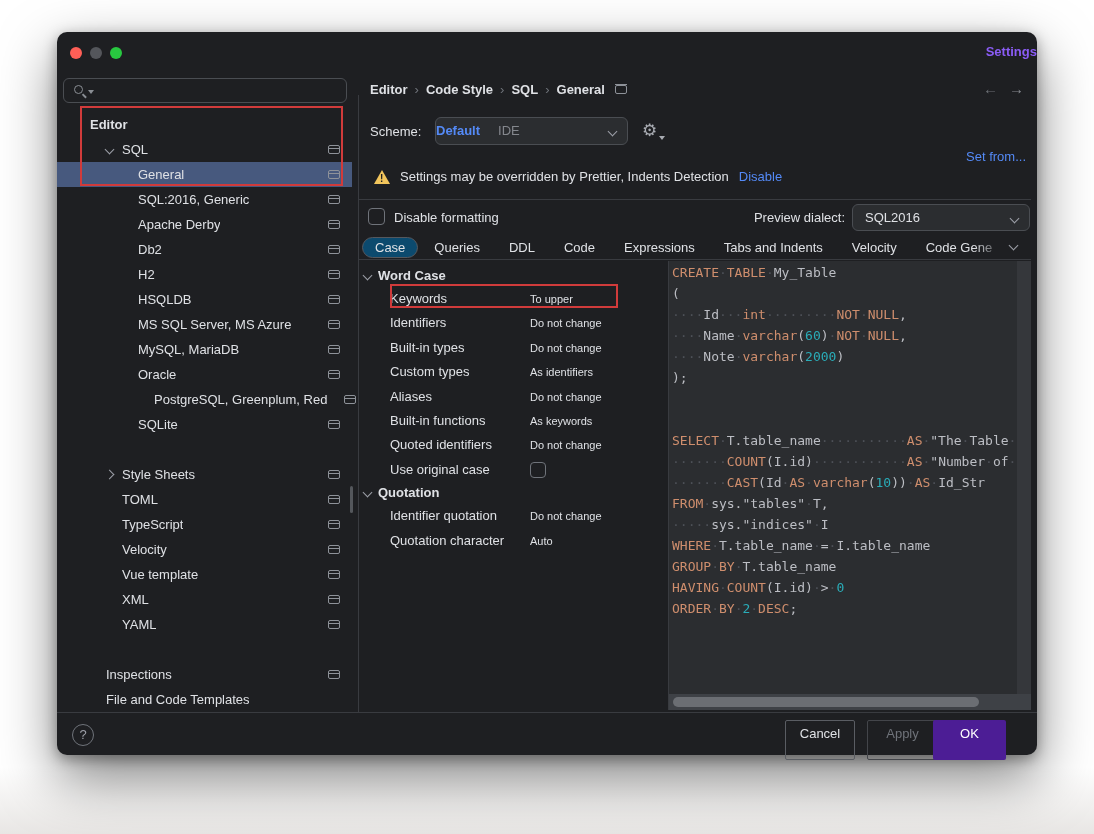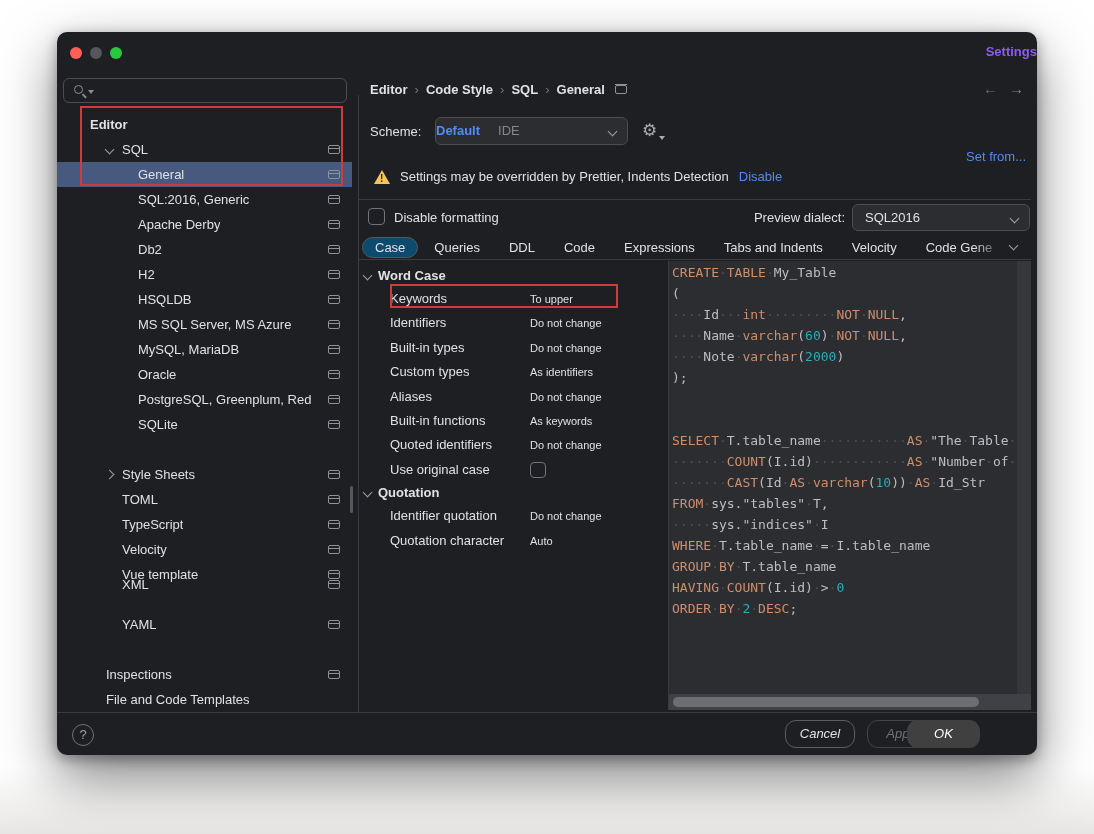--- a/index.html
+++ b/index.html
@@ -83,24 +83,24 @@
   .code { position:absolute; left:3px; top:1px; width:345px; height:416px; overflow:hidden;
           font-family:"DejaVu Sans Mono", monospace; font-size:13px; line-height:21px; white-space:pre; }
   .code-line { height:21px; }
   .kw { color:#cf8e6d;text-align:center; } .id { color:#bcbec4; } .num { color:#2aacb8; } .str { color:#bcbec4; } .pln { color:#bcbec4; } .ws { color:#4d5057; }
   .v-strip { position:absolute; left:348px; top:0; width:15px; height:433px; background:#35373b; }
   .h-track { position:absolute; left:0; top:433px; width:363px; height:16px; background:#3e4146; }
   .h-thumb { position:absolute; left:4px; top:436px; width:306px; height:10px; border-radius:5px; background:#6b6e73; }
   
   .footer-line { position:absolute; left:0; top:680px; width:980px; height:1px; background:#393b40; }
   .help-btn { position:absolute; left:15px; top:692px; width:22px; height:22px; border:1.5px solid #6f737a; border-radius:50%; color:#9da0a8; text-align:center; line-height:20px; font-size:13px; }
-  .btn { position:absolute; top:688px; height:28px; border-radius:11px; text-align:center; line-height:26px;font-style:italic; }
+  .btn { position:absolute; top:688px; height:40px; border-radius:2px; text-align:center; line-height:26px; }
   .btn-cancel { left:728px; width:70px; border:1px solid #5a5d63; color:#dfe1e5; }
   .btn-apply { left:810px; width:71px; border:1px solid #43454a; color:#6f737a; }
-  .btn-ok { left:850px; width:73px; background:#404040; color:#ffffff; line-height:28px; }
+  .btn-ok { left:876px; width:73px; background:#4c1d95; color:#ffffff; line-height:28px; }
 </style>
 </head>
 <body>
 
 <div class="stage">
   <div class="window">
 
     <div class="titlebar">
       <span class="traffic t-red"></span>
       <span class="traffic t-yellow"></span>
@@ -150,21 +150,21 @@
           <span class="card-icon"></span>
         </div>
         <div class="tree-row" style="top: 225px;">
           <span class="tree-label" style="left: 81px;">MySQL, MariaDB</span>
           <span class="card-icon"></span>
         </div>
         <div class="tree-row" style="top: 250px;">
           <span class="tree-label" style="left: 81px;">Oracle</span>
           <span class="card-icon"></span>
         </div>
-        <div class="tree-row" style="top: 275px;">
+        <div class="tree-row" style="top: 275px; margin-left: 16px;">
           <span class="tree-label" style="left: 81px;">PostgreSQL, Greenplum, Red</span>
           <span class="card-icon"></span>
         </div>
         <div class="tree-row" style="top: 300px;">
           <span class="tree-label" style="left: 81px;">SQLite</span>
           <span class="card-icon"></span>
         </div>
         <div class="tree-row" style="top: 350px;">
           <span class="chev right" style="left: 49px;"></span>
           <span class="tree-label" style="left: 65px;">Style Sheets</span>
@@ -179,21 +179,21 @@
           <span class="card-icon"></span>
         </div>
         <div class="tree-row" style="top: 450px;">
           <span class="tree-label" style="left: 65px;">Vue template</span>
           <span class="card-icon"></span>
         </div>
         <div class="tree-row" style="top: 425px;">
           <span class="tree-label" style="left: 65px;">Velocity</span>
           <span class="card-icon"></span>
         </div>
-        <div class="tree-row" style="top: 460px; padding-left: 43px;">
+        <div class="tree-row" style="top: 475px; padding-left: 43px;">
           <span class="tree-label" style="left: 65px;">XML</span>
           <span class="card-icon"></span>
         </div>
         <div class="tree-row" style="top: 500px;">
           <span class="tree-label" style="left: 65px;">YAML</span>
           <span class="card-icon"></span>
         </div>
         <div class="tree-row" style="top: 550px;">
           <span class="tree-label" style="left: 49px;">Inspections</span>
           <span class="card-icon"></span>

